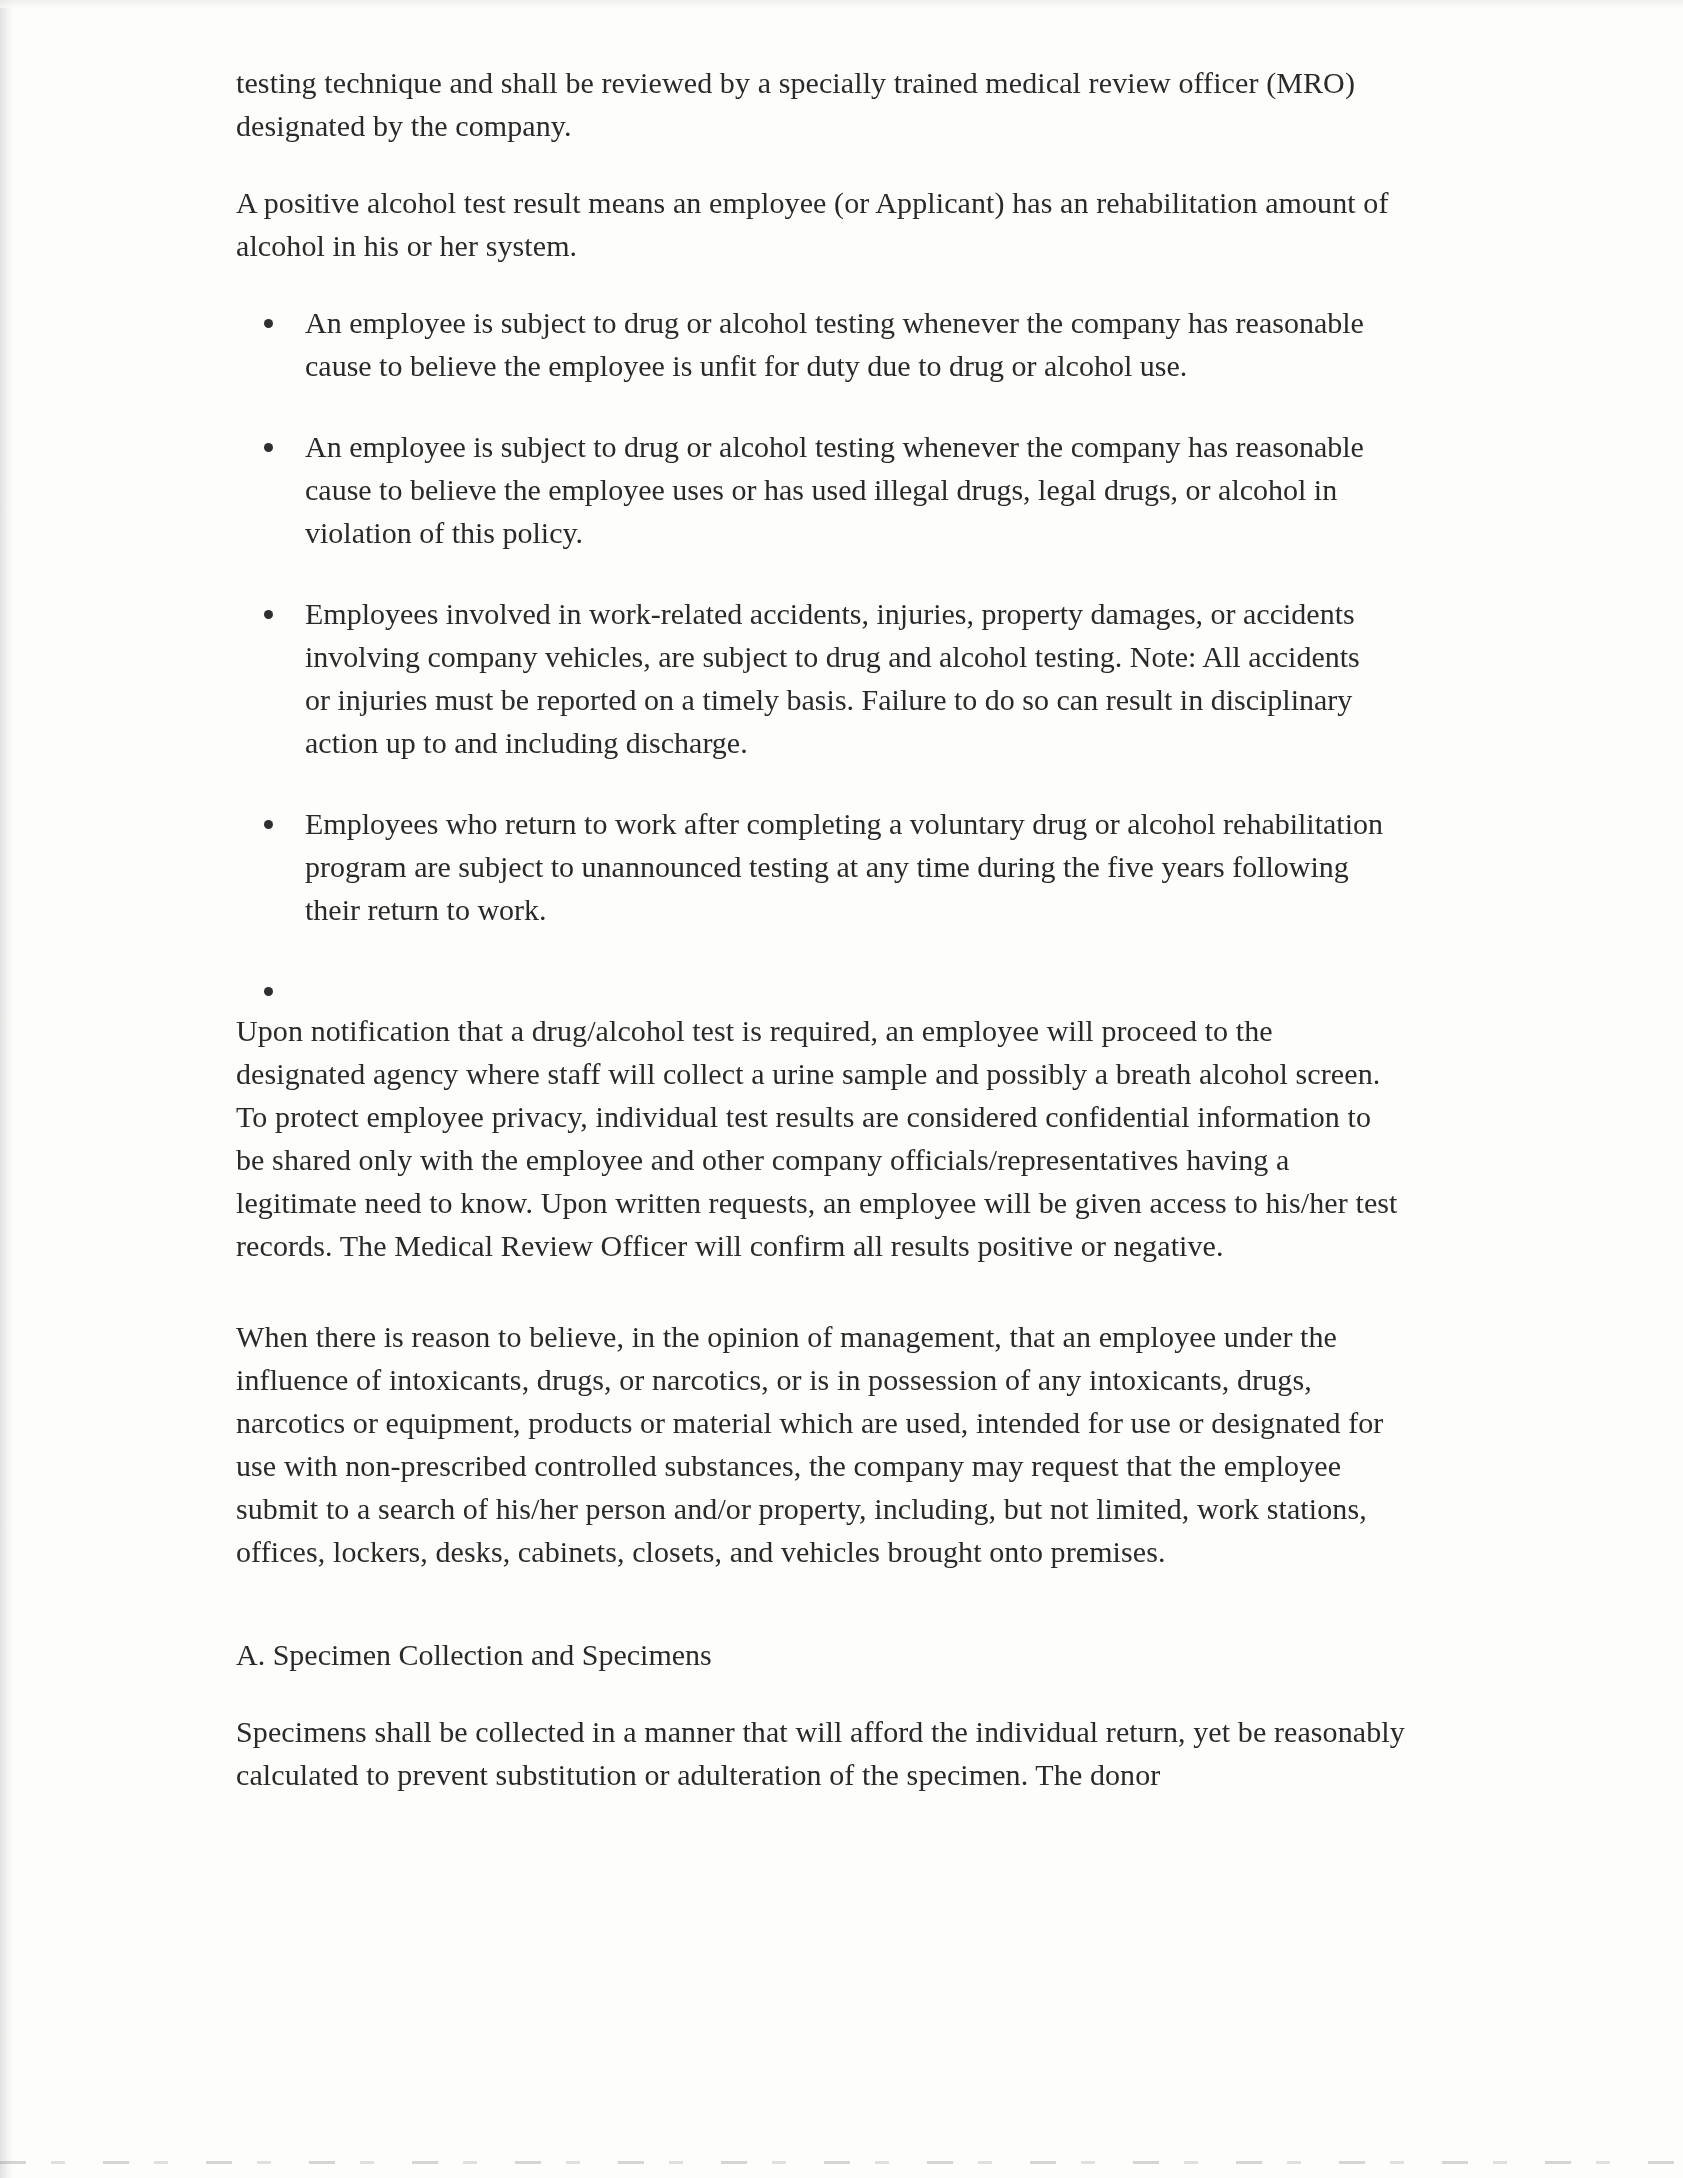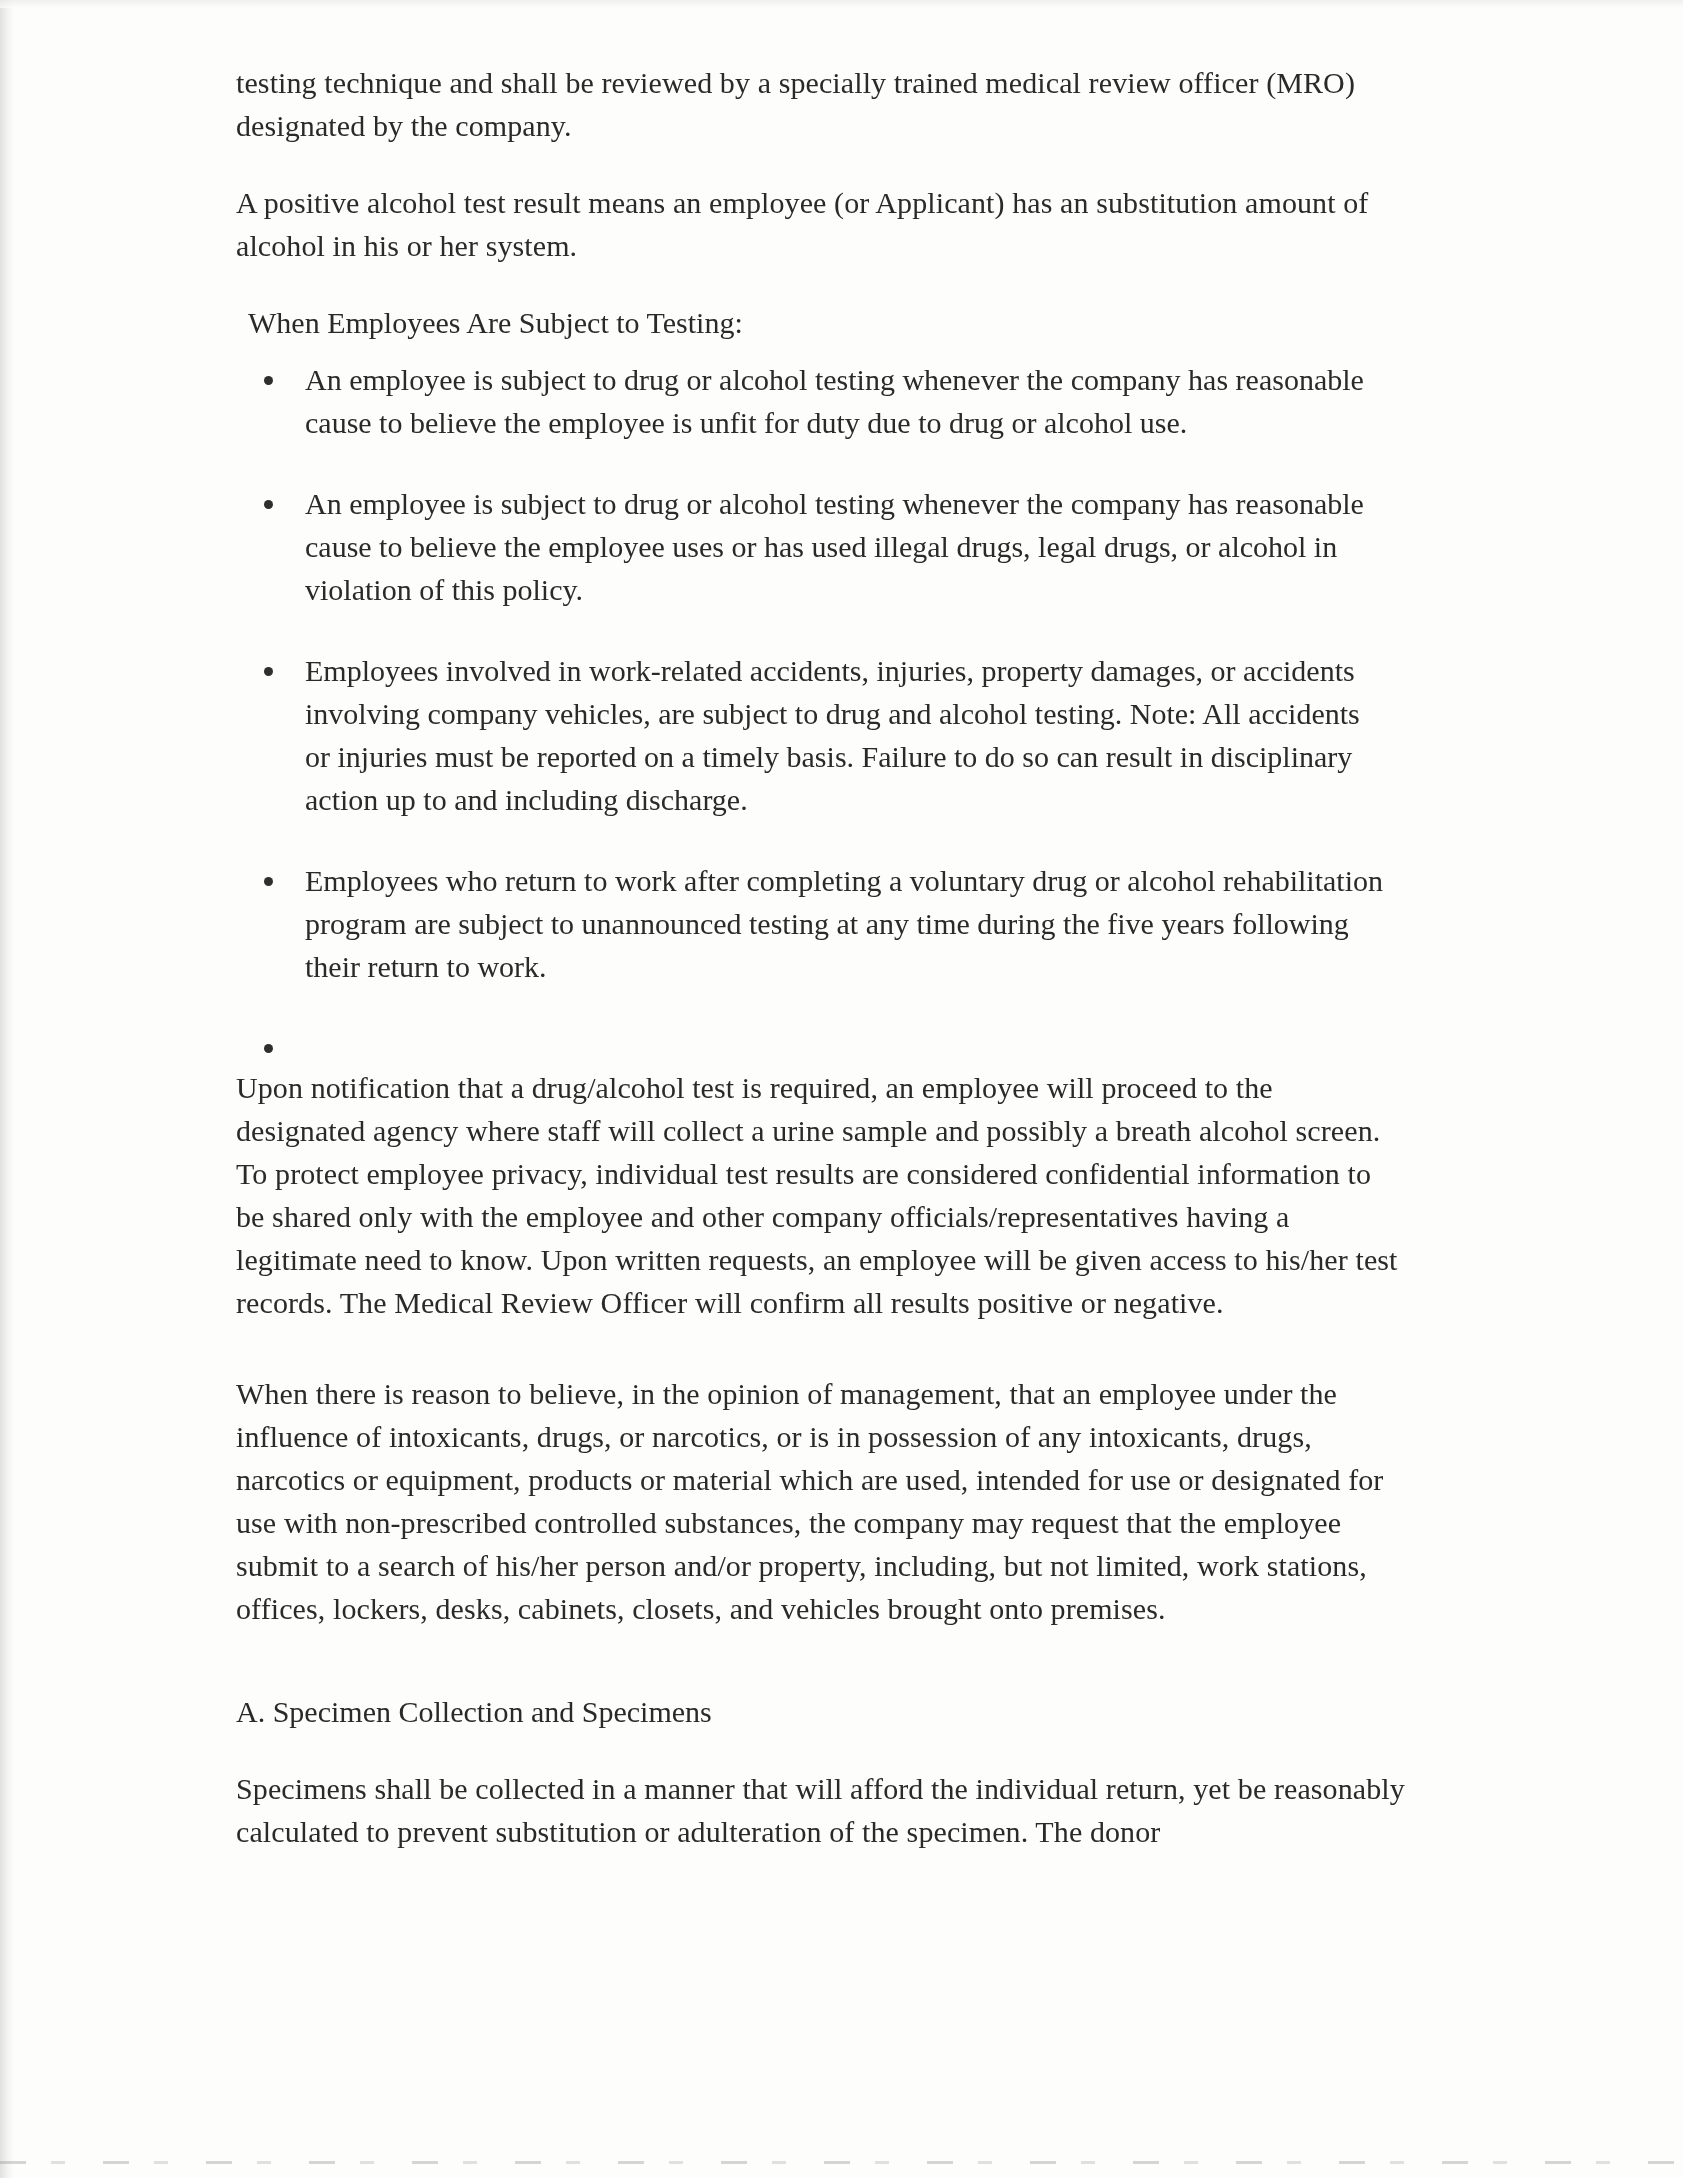--- a/index.html
+++ b/index.html
@@ -141,23 +141,22 @@
 <div class="page">
 
   <div class="scan-edge-left"></div>
   <div class="scan-edge-top"></div>
   <div class="scan-line-bottom"></div>
 
   <div class="content">
 
     <p class="para">testing technique and shall be reviewed by a specially trained medical review officer (MRO) designated by the company.</p>
 
-    <p class="para">A positive alcohol test result means an employee (or Applicant) has an substitution amount of alcohol in his or her system.</p>
+    <p class="para">A positive alcohol test result means an employee (or Applicant) has an rehabilitation amount of alcohol in his or her system.</p>
 
-    <p class="list-intro">When Employees Are Subject to Testing:</p>
 
     <ul class="bullets">
       <li>
         <span class="bullet-dot"></span>
         <span>An employee is subject to drug or alcohol testing whenever the company has reasonable cause to believe the employee is unfit for duty due to drug or alcohol use.</span>
       </li>
       <li>
         <span class="bullet-dot"></span>
         <span>An employee is subject to drug or alcohol testing whenever the company has reasonable cause to believe the employee uses or has used illegal drugs, legal drugs, or alcohol in violation of this policy.</span>
       </li>

